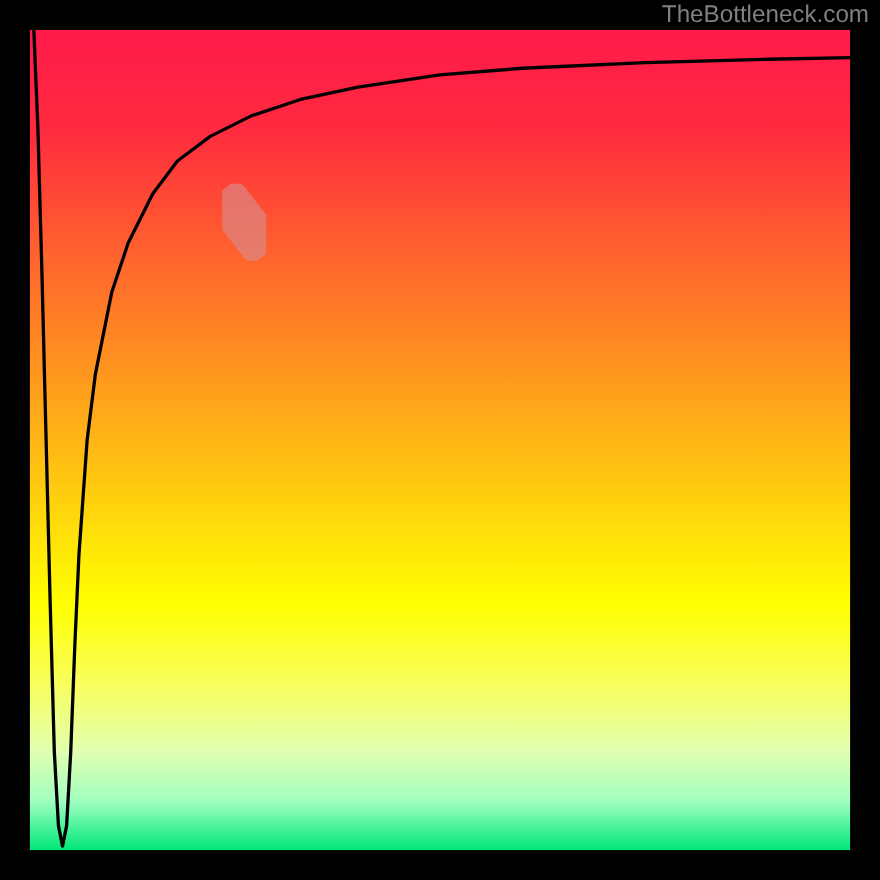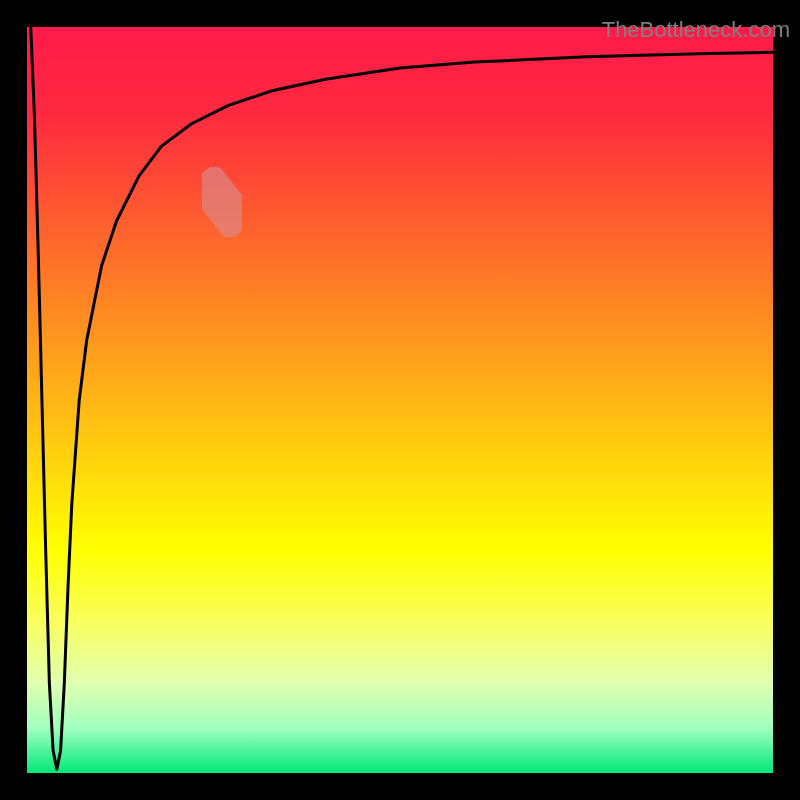--- a/index.html
+++ b/index.html
@@ -6,21 +6,21 @@
   body {
     width: 800px;
     height: 800px;
     background: #000;
     font-family: Arial, Helvetica, sans-serif;
     position: relative;
     overflow: hidden;
   }
   .attribution {
     position: absolute;
-    top: 17px;
+    top: 0;
     right: 10px;
     color: #808080;
     font-size: 22px;
     font-weight: 400;
     z-index: 10;
   }
   .plot-frame {
     position: absolute;
     left: 27px;
     top: 27px;

